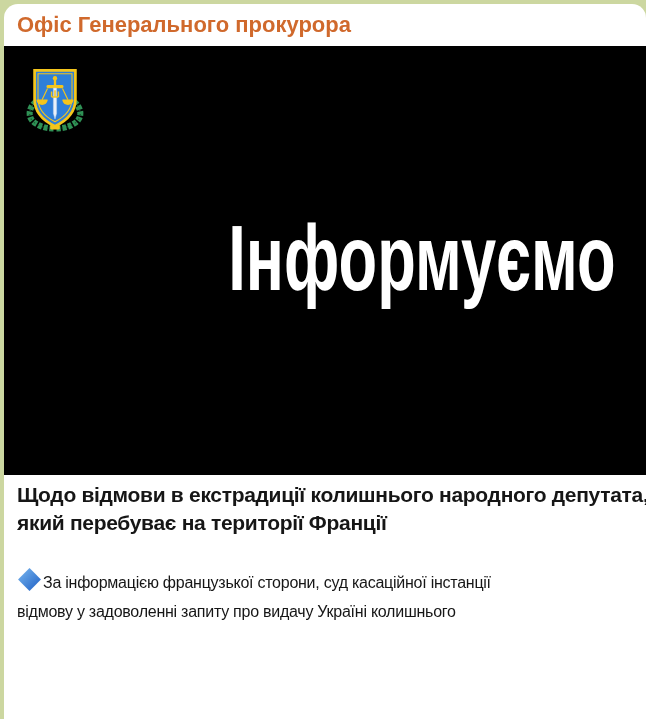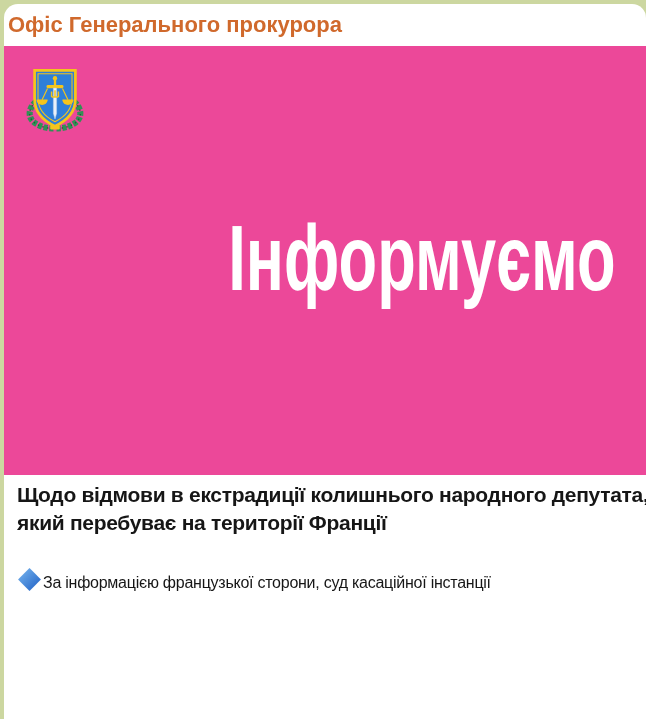--- a/index.html
+++ b/index.html
@@ -10,30 +10,30 @@
     overflow:hidden;
     font-family:"Liberation Sans","DejaVu Sans",sans-serif;
   }
   .bubble {
     position:absolute; left:4px; top:4px;
     width:642px; height:715px;
     background:#ffffff;
     border-radius:14px 14px 0 0;
   }
   .channel-name {
-    position:absolute; left:4px; top:8px;
+    position:absolute; left:13px; top:8px;
     font-size:22px; font-weight:700;
     color:#d0692c;
     white-space:nowrap;
     cursor:pointer;
   }
   .poster {
     position:absolute; left:0; top:42px;
     width:642px; height:429px;
-    background:#ec4899;
+    background:#000000;
     overflow:hidden;
     cursor:pointer;
   }
   .emblem {
     position:absolute; left:17px; top:19px;
     width:68px; height:68px;
   }
   .poster-title {
     position:absolute; right:30px; top:50%;
     transform:translateY(-52%) scaleX(0.68);
@@ -113,15 +113,16 @@
           <defs>
             <linearGradient id="dg" x1="0" y1="0" x2="1" y2="1">
               <stop offset="0" stop-color="#7ab8f0"></stop>
               <stop offset="1" stop-color="#1d5ec4"></stop>
             </linearGradient>
           </defs>
           <polygon points="12,1 23,12 12,23 1,12" fill="url(#dg)"></polygon>
         </svg>
       </span><span>За інформацією французької сторони, суд касаційної інстанції</span>
     </div>
+    <div>відмову у задоволенні запиту про видачу Україні колишнього</div>
   </div>
 
 </div>
 
 </body></html>

